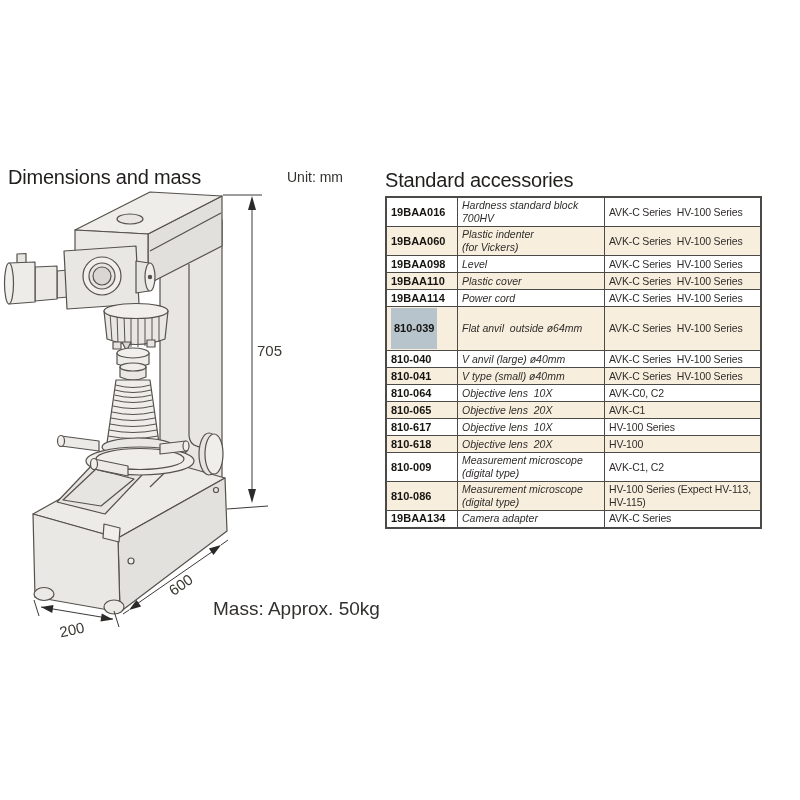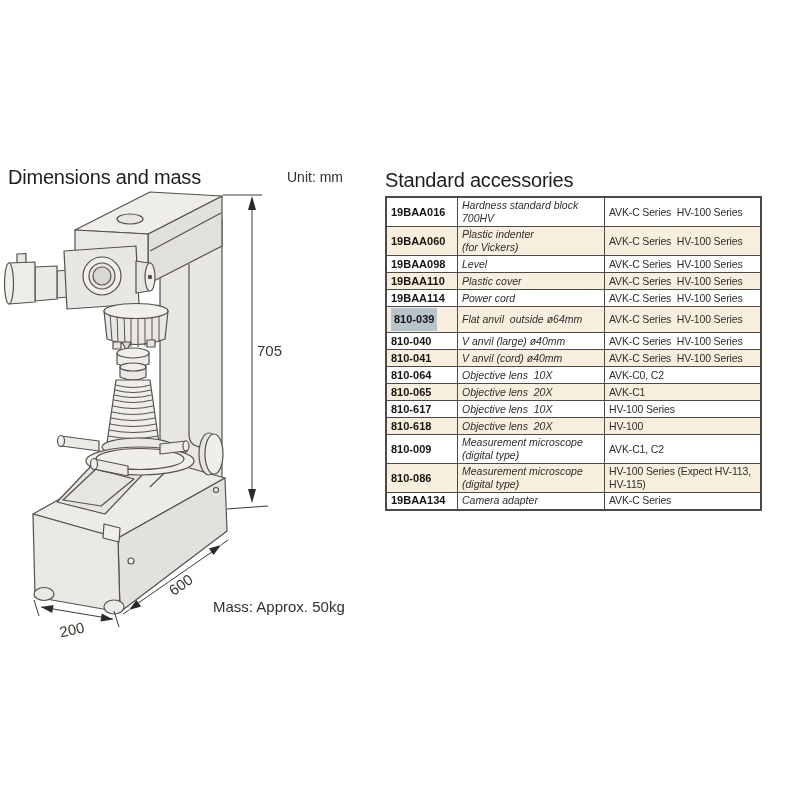--- a/index.html
+++ b/index.html
@@ -2,33 +2,33 @@
 <html><head>
 <meta charset="utf-8">
 <style>
   html,body{margin:0;padding:0;background:#ffffff;}
   body{width:800px;height:800px;position:relative;font-family:"Liberation Sans",sans-serif;overflow:hidden;}
   .abs{position:absolute;}
   .sec-title{font-size:20px;font-weight:normal;color:#201e1c;letter-spacing:-0.2px;}
   #dim-title{left:8px;top:166px;}
   #acc-title{left:385px;top:169px;}
   #unit-label{left:287px;top:169px;font-size:14px;color:#33312f;}
-  #mass-label{left:213px;top:598px;font-size:15px;color:#33312f;}
+  #mass-label{left:213px;top:598px;font-size:19px;color:#33312f;}
   #drawing-svg{left:0;top:0;pointer-events:none;}
 
   #acc-table{position:absolute;left:385px;top:196px;width:357px;border-collapse:collapse;
              table-layout:fixed;font-size:10.5px;color:#2f2d2b;border:2px solid #4c4a47;}
   #acc-table td{border:1px solid #4c4a47;padding:1px 4px;line-height:13px;vertical-align:middle;
                 white-space:pre-wrap;overflow:hidden;}
   #acc-table tr{height:17px;}
   #acc-table tr.alt{background:#f8eedd;margin-left:28px;}
   td.col-part{width:62px;text-align:left;font-weight:bold;font-size:11px;color:#161411;padding:1px 2px;}
   td.col-desc{width:138px;font-style:italic;}
   td.col-series{width:147px;border-left-width:2px;letter-spacing:-0.15px;}
-  .hl{background:#b7c4cc;display:inline-block;padding:5px 3px;}
+  .hl{background:#b7c4cc;display:inline-block;padding:14px 3px;}
   svg text{font-family:"Liberation Sans",sans-serif;}
   .dimtxt{font-size:15px;fill:#3a3830;}
   .mach{stroke:#55514c;stroke-width:1.2;stroke-linejoin:round;}
   .dim{stroke:#3c3a37;stroke-width:1;fill:none;}
 </style>
 </head>
 <body>
 
 <div class="abs sec-title" id="dim-title">Dimensions and mass</div>
 <div class="abs" id="unit-label">Unit: mm</div>
@@ -167,21 +167,21 @@
   </tr>
 
   <tr>
     <td class="col-part"><span>810-040</span></td>
     <td class="col-desc">V anvil (large) ø40mm</td>
     <td class="col-series">AVK-C Series  HV-100 Series</td>
   </tr>
 
   <tr class="alt">
     <td class="col-part"><span>810-041</span></td>
-    <td class="col-desc">V anvil (cord) ø40mm</td>
+    <td class="col-desc">V type (small) ø40mm</td>
     <td class="col-series">AVK-C Series  HV-100 Series</td>
   </tr>
 
   <tr>
     <td class="col-part"><span>810-064</span></td>
     <td class="col-desc">Objective lens  10X</td>
     <td class="col-series">AVK-C0, C2</td>
   </tr>
 
   <tr class="alt">

